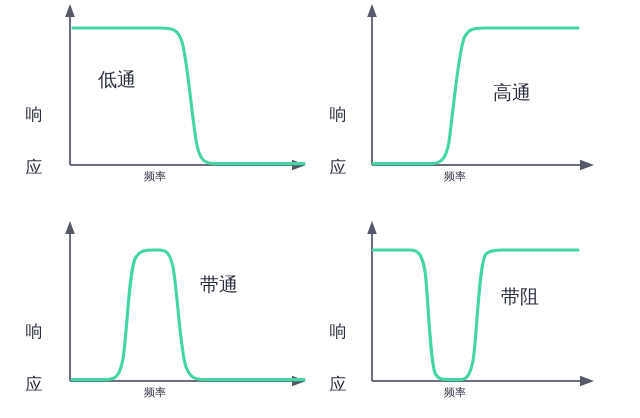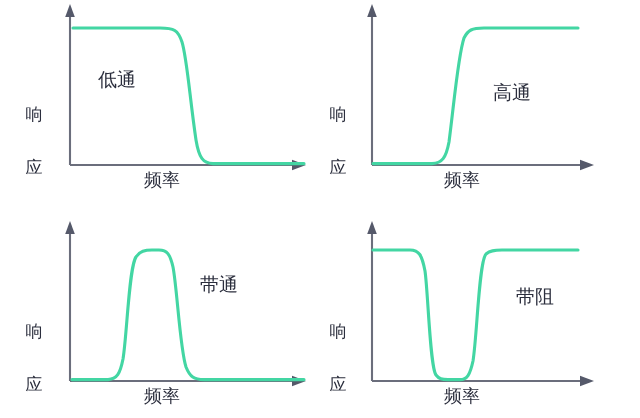--- a/index.html
+++ b/index.html
@@ -62,21 +62,21 @@
   }
   .y-axis-label {
     font-size: 17px;
     text-align: center;
     width: 24px;
   }
   .y-axis-label span {
     display: block;
   }
   .x-axis-label {
-    font-size: 18px;
+    font-size: 11px;
   }
   .curve-label {
     font-size: 19px;
   }
 </style>
 </head>
 <body>
 
 <div id="figure">
 
@@ -165,16 +165,16 @@
                C 147,170.6 150,166 153,152
                C 157,128 159,52 166,45
                C 170,41.5 174,41 182,41
                L 258,41"></path>
     </svg>
     <div class="lbl y-axis-label" style="left:6px; top:78px;">
       <span>响</span>
       <span>应</span>
     </div>
     <div class="lbl x-axis-label" style="left:124px; top:178px;">频率</div>
-    <div class="lbl curve-label" style="left:181px; top:78px;margin-left:15px;">带阻</div>
+    <div class="lbl curve-label" style="left:181px; top:78px;">带阻</div>
   </div>
 
 </div>
 
 </body></html>

